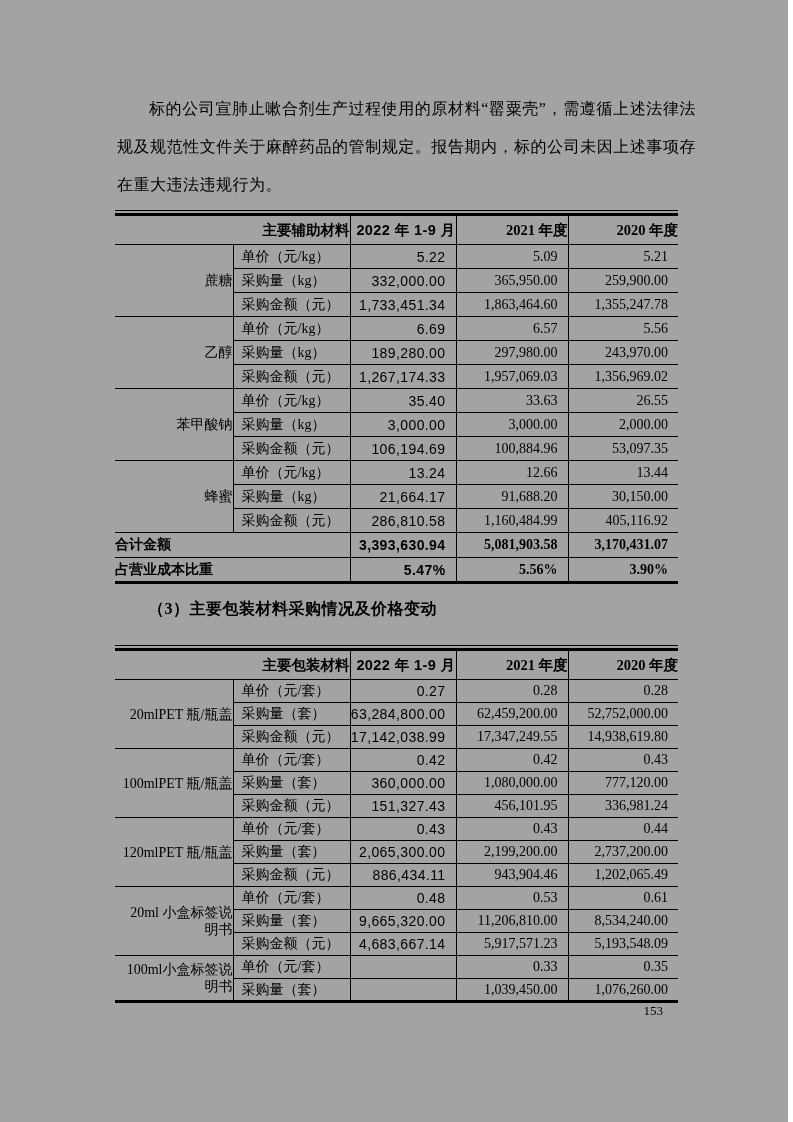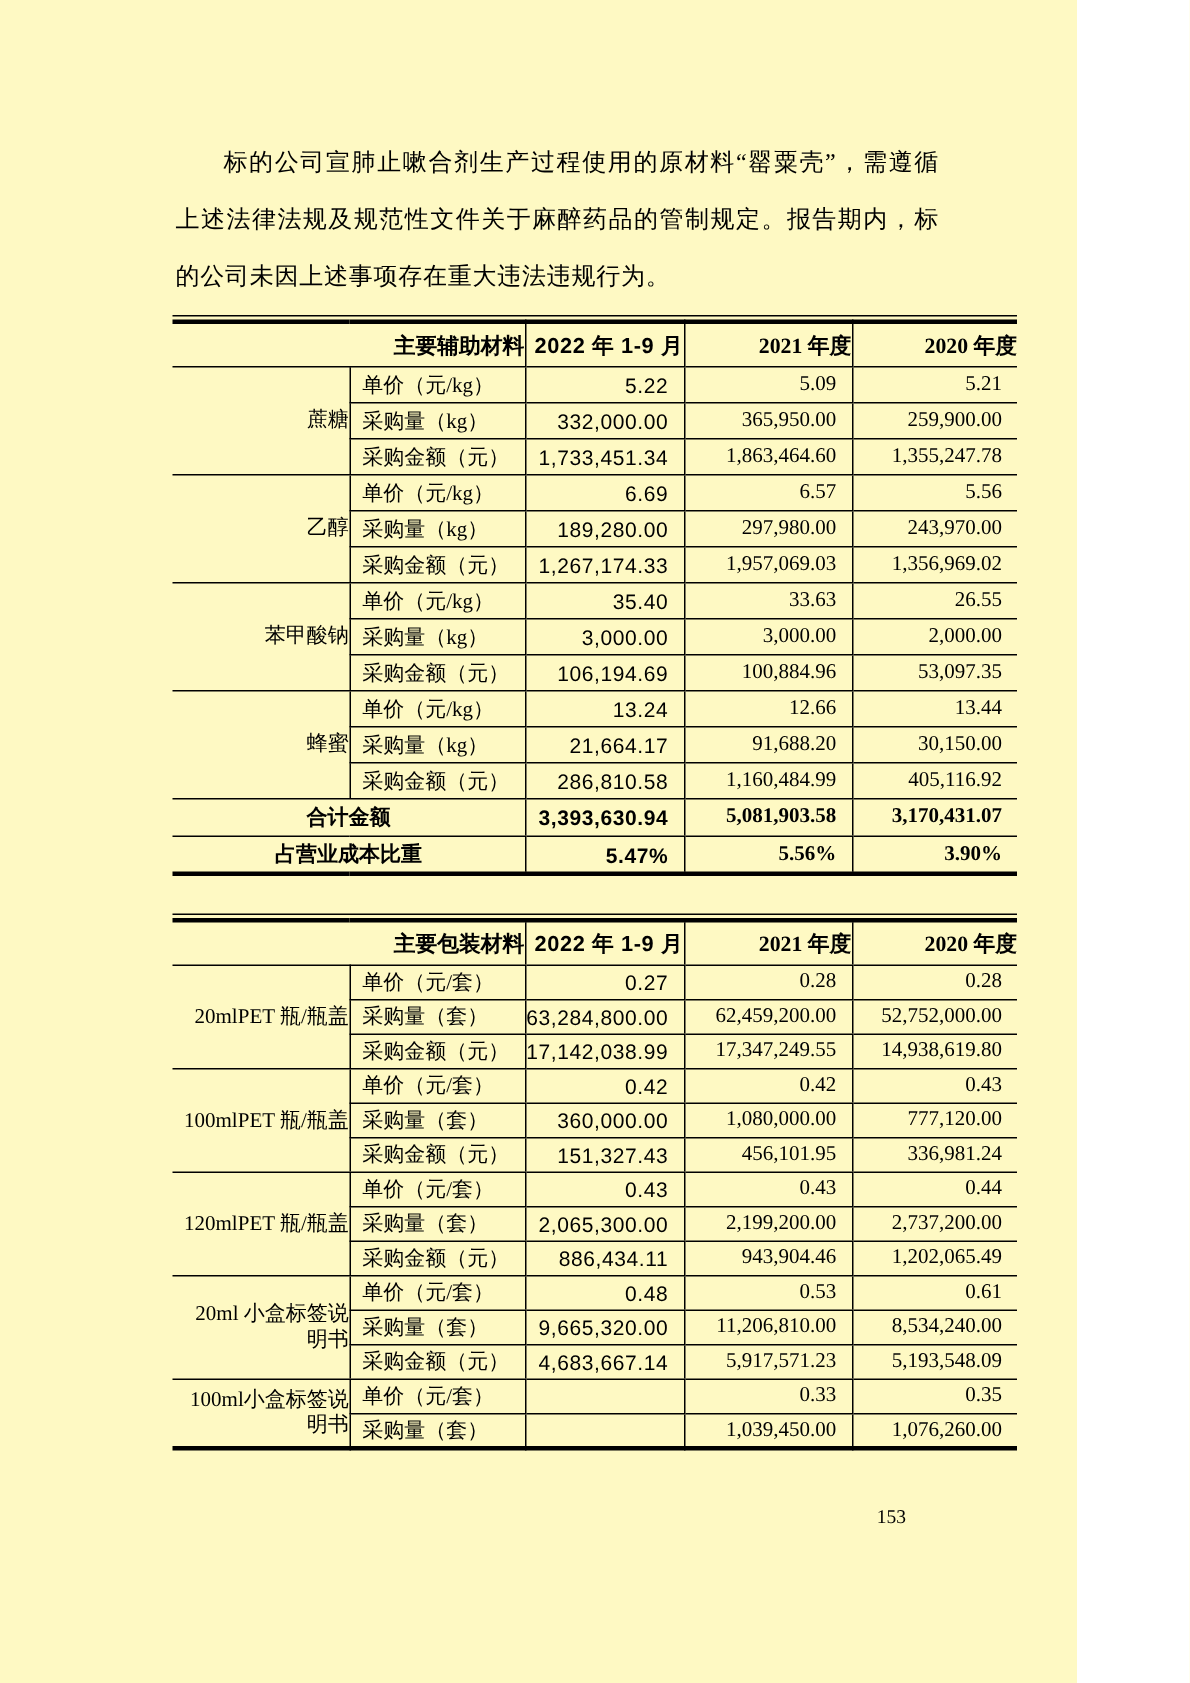--- a/index.html
+++ b/index.html
@@ -1,22 +1,22 @@
 <!DOCTYPE html>
 <html><head>
 <meta charset="utf-8">
 <style>
   * { margin: 0; padding: 0; box-sizing: border-box; }
   html, body { background: #ffffff; }
   body { font-family: "Liberation Serif", "DejaVu Serif", serif; color: #000; }
   .page {
     position: relative;
-    width: 718px;
+    width: 788px;
     height: 1122px;
-    background: #fef9c3;
+    background: #a3a3a3;
     overflow: hidden;
   }
   .body-paragraph {
     margin: 90px 92px 0 117px;
     font-size: 16px;
     line-height: 38px;
     text-align: justify;
     text-indent: 2em;
     letter-spacing: 0.5px;
   }
@@ -54,25 +54,25 @@
   .metric { padding-left: 8px; }
   .v { text-align: right; padding-right: 10px; }
   .now {
     font-family: "Liberation Sans", "DejaVu Sans", sans-serif;
     font-weight: bold;
     font-size: 13.5px;
     letter-spacing: 0.4px;
   }
   th.now { font-size: 14.5px; }
   .total td { font-weight: bold; height: 25px; }
-  .tlabel { text-align: center; font-weight: bold; }
+  .tlabel { text-align: left; font-weight: bold; }
   .page-number {
     position: absolute;
     top: 1003px;
-    right: 114px;
+    right: 125px;
     font-size: 13px;
   }
 </style>
 </head>
 <body>
 
 <div class="page">
 
   <p class="body-paragraph">标的公司宣肺止嗽合剂生产过程使用的原材料“罂粟壳”，需遵循上述法律法规及规范性文件关于麻醉药品的管制规定。报告期内，标的公司未因上述事项存在重大违法违规行为。</p>
 
@@ -183,20 +183,21 @@
       <tr class="total">
         <td class="tlabel" colspan="2">占营业成本比重</td>
         <td class="v now">5.47%</td>
         <td class="v">5.56%</td>
         <td class="v">3.90%</td>
       </tr>
     </tbody>
       </table>
   </div>
 
+  <h3 class="section-heading" style="margin-top:14px;">（3）主要包装材料采购情况及价格变动</h3>
 
   <div class="tblwrap" style="margin-top:25px;">
     <table class="t t2">
       <colgroup>
         <col style="width:118px">
           <col style="width:117px">
           <col style="width:106px">
           <col style="width:112px">
           <col style="width:110px">
       </colgroup>

